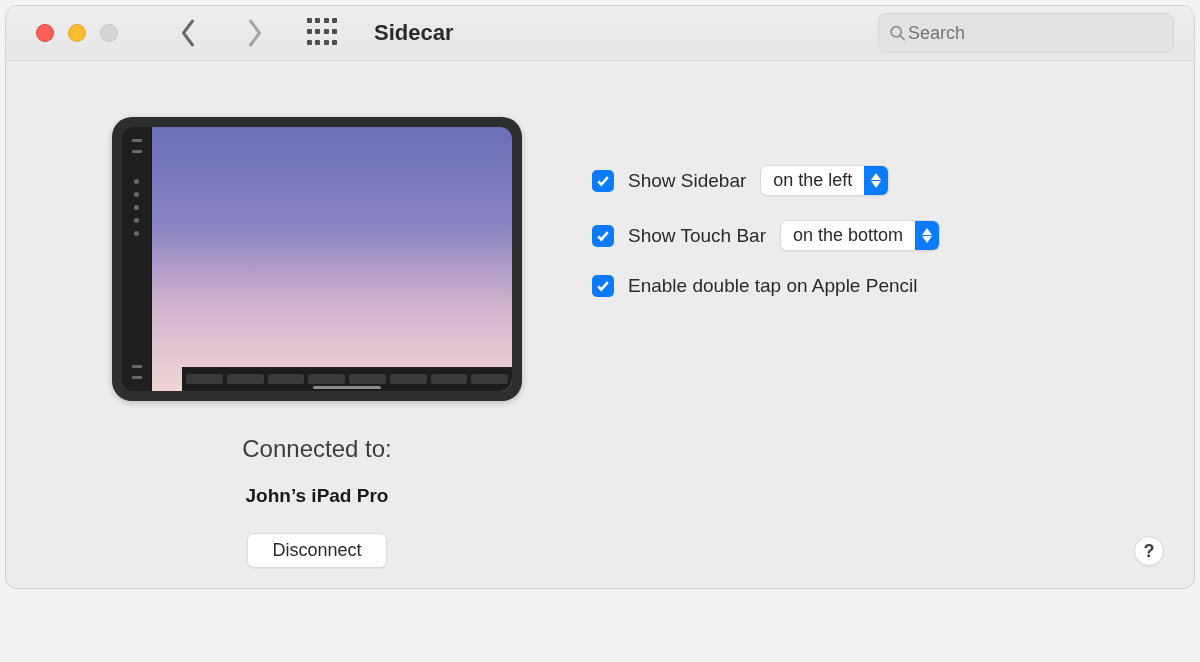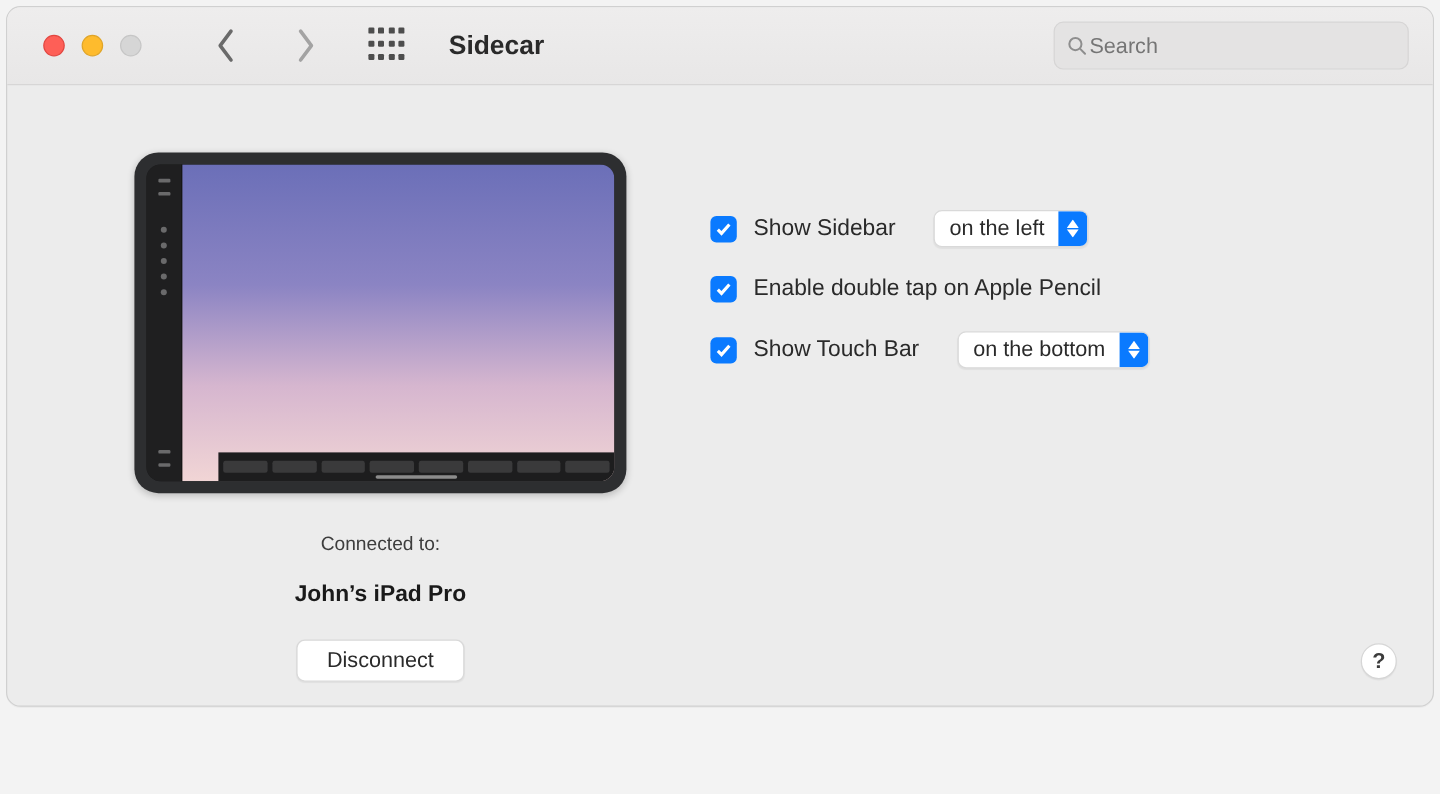--- a/index.html
+++ b/index.html
@@ -128,21 +128,21 @@
     display: flex;
     align-items: center;
     padding: 0 4px;
     gap: 4px;
   }
   .ipad-touchbar .seg { flex: 1; height: 10px; background: #3a3a3b; border-radius: 2px; }
   .ipad-touchbar .homebar {
     position: absolute; left: 50%; bottom: 2px; transform: translateX(-50%);
     width: 68px; height: 3px; background: #8c8c8c; border-radius: 2px;
   }
-  .connected-label { font-size: 16px; color: #3d3d3d; margin-top: 34px; }
+  .connected-label { font-size: 24px; color: #3d3d3d; margin-top: 34px; }
   .device-name { font-size: 19px; font-weight: 700; color: #1a1a1a; margin-top: 22px; }
   .disconnect-btn {
     margin-top: 26px;
     font-size: 18px; color: #2a2a2a;
     background: #fff;
     border: 1px solid #d9d9d9;
     border-radius: 7px;
     padding: 6px 24px;
     box-shadow: 0 1px 1px rgba(0,0,0,0.05);
     cursor: pointer;
@@ -167,21 +167,20 @@
     cursor: pointer;
   }
   .chk svg { width: 14px; height: 14px; stroke: #fff; stroke-width: 3; fill: none; }
   .opt-label { font-size: 19px; color: #2a2a2a; }
   .popup {
     display: flex;
     align-items: stretch;
     background: #fff;
     border: 1px solid #d9d9d9;
     border-radius: 7px;
-    margin-left: 18px;
     overflow: hidden;
     cursor: pointer;
     box-shadow: 0 1px 1px rgba(0,0,0,0.05);
   }
   .popup .popup-text {
     padding: 4px 12px;
     font-size: 18px;
     color: #2a2a2a;
     white-space: nowrap;
   }
@@ -316,40 +315,40 @@
           </span>
         </div>
       </div>
 
       <div class="opt-row">
         <div class="chk">
           <svg viewBox="0 0 16 16">
               <polyline points="2.5,8.5 6,12 13.5,3.5"></polyline>
             </svg>
         </div>
-        <span class="opt-label">Enable double tap on Apple Pencil</span>
-      </div>
-
-      <div class="opt-row">
-        <div class="chk">
-          <svg viewBox="0 0 16 16">
-              <polyline points="2.5,8.5 6,12 13.5,3.5"></polyline>
-            </svg>
-        </div>
         <span class="opt-label">Show Touch Bar</span>
         <div class="popup">
           <span class="popup-text">on the bottom</span>
           <span class="popup-arrows">
             <svg viewBox="0 0 10 7">
                 <polygon points="5,0 10,7 0,7"></polygon>
               </svg>
             <svg viewBox="0 0 10 7">
                 <polygon points="0,0 10,0 5,7"></polygon>
               </svg>
           </span>
         </div>
       </div>
 
+      <div class="opt-row">
+        <div class="chk">
+          <svg viewBox="0 0 16 16">
+              <polyline points="2.5,8.5 6,12 13.5,3.5"></polyline>
+            </svg>
+        </div>
+        <span class="opt-label">Enable double tap on Apple Pencil</span>
+      </div>
+
     </div>
 
     <div class="help-btn">?</div>
   </div>
 </div>
 
 </body></html>

